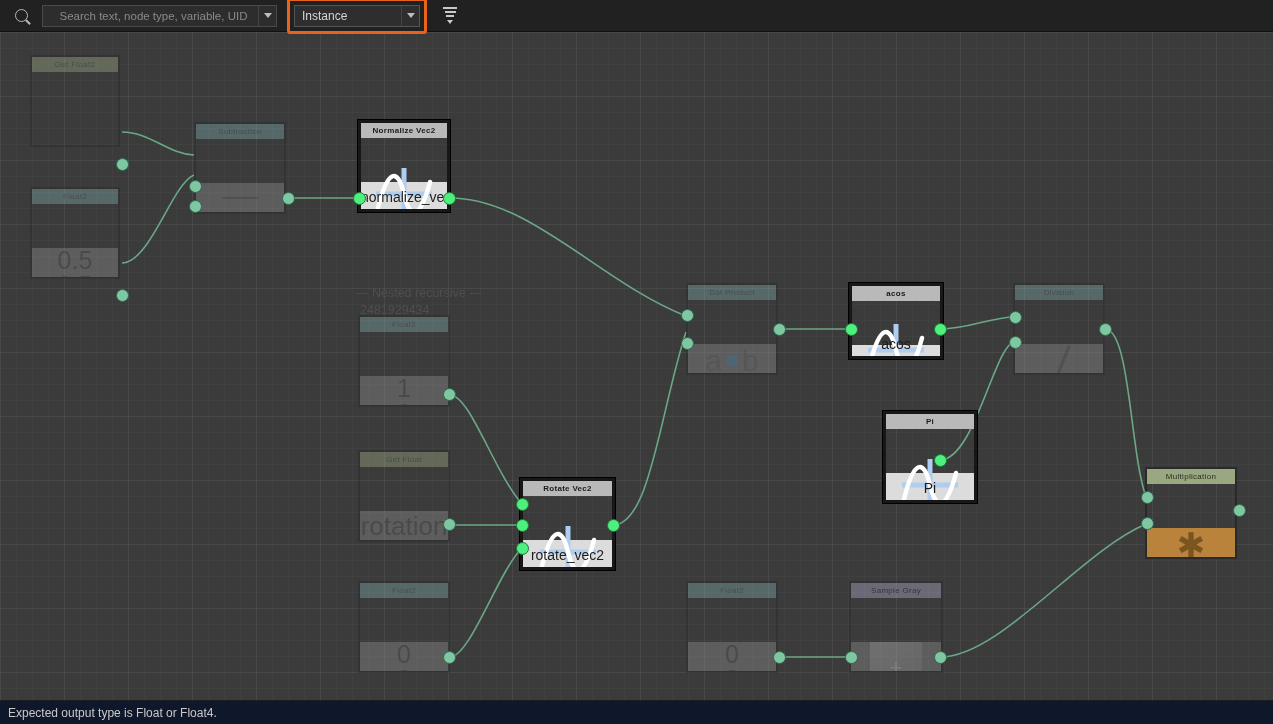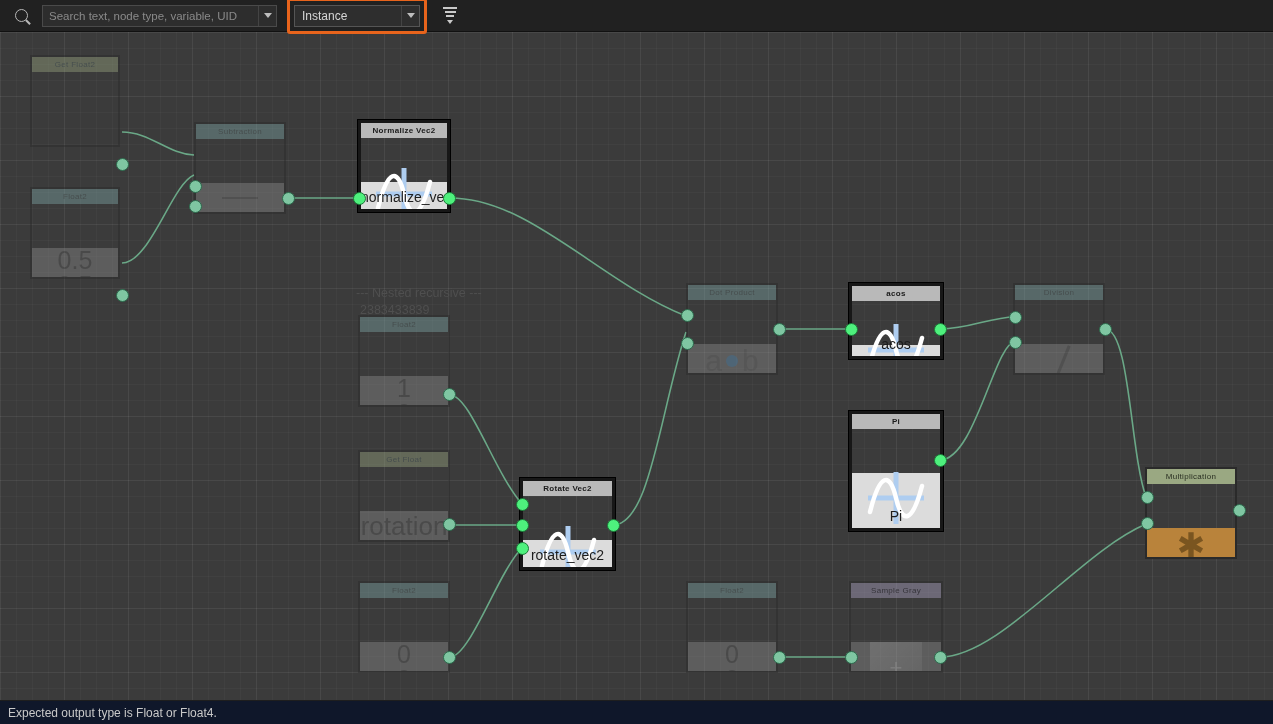--- a/index.html
+++ b/index.html
@@ -33,20 +33,21 @@
     border: 1px solid #4a4a4a;
     display: flex; align-items: center;
     position: relative;
   }
   #search-input {
     flex: 1; height: 100%;
     background: transparent; border: 0; outline: none;
     color: #8e8e8e; font-size: 11.5px;
     padding-left: 6px;
     font-family: "Liberation Sans", sans-serif;
+    text-align: center;
   }
   #search-input::placeholder { color: #8a8a8a; }
   .dd-arrow {
     width: 18px; height: 100%;
     display: flex; align-items: center; justify-content: center;
     border-left: 1px solid #444;
   }
   .chev { width: 0; height: 0; border-left: 4.5px solid transparent; border-right: 4.5px solid transparent;
           border-top: 5px solid #bdbdbd; }
 
@@ -226,21 +227,21 @@
       <path d="M778,297 C806,297 824,297 851,297"></path>
       <path d="M940,297 C970,297 990,285 1015,285"></path>
       <path d="M940,428 C975,428 995,310 1015,310"></path>
       <path d="M1105,297 C1130,297 1130,420 1146,465"></path>
       <path d="M940,625 C1000,625 1080,520 1146,492"></path>
       <path d="M778,625 C810,625 822,625 851,625"></path>
     </g>
   </svg>
 
   <div class="note" style="left:356px;top:254px">--- Nested recursive ---</div>
-  <div class="note" style="left:360px;top:271px">2383433839</div>
+  <div class="note" style="left:360px;top:271px">2481929434</div>
 
   <div class="node ghost" style="left:30px;top:23px;width:90px;height:92px">
     <div class="node-hd dim" style="background:#9aa882">Get Float2</div>
   </div>
   <div class="port" style="left:116px;top:126px"></div>
 
   <div class="node ghost" style="left:30px;top:155px;width:90px;height:92px">
     <div class="node-hd dim" style="background:#7fa8a8">Float2</div>
     <div class="node-bd">
       <div class="vals">
@@ -358,21 +359,21 @@
     <div class="node-hd dim" style="background:#7fa8a8">Division</div>
     <div class="node-bd">
       <div class="divline"></div>
     </div>
 
   </div>
   <div class="port" style="left:1009px;top:279px"></div>
   <div class="port" style="left:1009px;top:304px"></div>
   <div class="port" style="left:1099px;top:291px"></div>
 
-  <div class="node bright sel" style="left:849px;top:379px;width:94px;height:120px">
+  <div class="node bright sel" style="left:883px;top:379px;width:94px;height:92px">
     <div class="node-hd">Pi</div>
     <div class="node-bd">
       <svg class="ficon" viewBox="0 0 72 64">
         <path d="M36 6 V58" stroke="#aecdf0" stroke-width="5"></path>
         <path d="M8 32 H64" stroke="#aecdf0" stroke-width="5"></path>
         <path d="M10 46 C20 6, 30 6, 36 32 C42 58, 52 58, 62 20" fill="none" stroke="#ffffff" stroke-width="4.5" stroke-linecap="round"></path>
       </svg>
       <div class="fnlabel">Pi</div>
     </div>
   </div>

